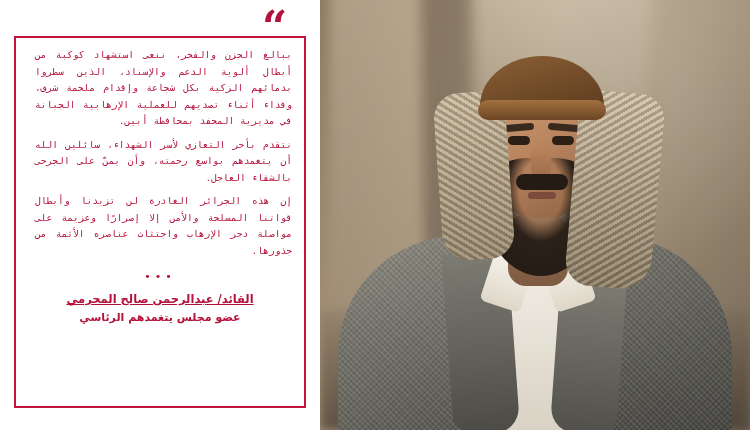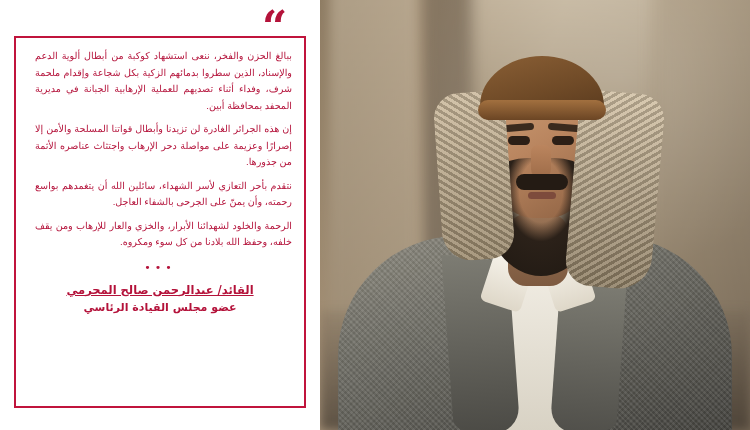--- a/index.html
+++ b/index.html
@@ -196,21 +196,21 @@
     box-sizing: border-box;
     padding: 10px 12px;
     direction: rtl;
     text-align: justify;
   }
   .para {
     color: #b4123a;
     font-size: 9.6px;
     line-height: 1.72;
     margin: 0 0 7px 7px;
-    font-family: Liberation Sans, sans-serif;
+    font-family: Liberation Mono, monospace;
     text-align: justify;
     text-align-last: right;
   }
   .dots {
     text-align: center;
     color: #b4123a;
     letter-spacing: 4px;
     font-size: 11px;
     margin: 10px 0 6px 0;
   }
@@ -273,23 +273,22 @@
       <div class="shawl-r"></div>
       <div class="cap"></div>
       <div class="cap-band"></div>
     </div>
   </div>
 
   <div class="quote-pane">
     <div class="quote-mark">“</div>
     <div class="quote-card">
       <p class="para">ببالغ الحزن والفخر، ننعى استشهاد كوكبة من أبطال ألوية الدعم والإسناد، الذين سطروا بدمائهم الزكية بكل شجاعة وإقدام ملحمة شرف، وفداء أثناء تصديهم للعملية الإرهابية الجبانة في مديرية المحفد بمحافظة أبين.</p>
+      <p class="para">نتقدم بأحر التعازي لأسر الشهداء، سائلين الله أن يتغمدهم بواسع رحمته، وأن يمنّ على الجرحى بالشفاء العاجل.</p>
       <p class="para">إن هذه الجرائر الغادرة لن تزيدنا وأبطال قواتنا المسلحة والأمن إلا إصرارًا وعزيمة على مواصلة دحر الإرهاب واجتثاث عناصره الأثمة من جذورها.</p>
-      <p class="para">نتقدم بأحر التعازي لأسر الشهداء، سائلين الله أن يتغمدهم بواسع رحمته، وأن يمنّ على الجرحى بالشفاء العاجل.</p>
-      <p class="para">الرحمة والخلود لشهدائنا الأبرار، والخزي والعار للإرهاب ومن يقف خلفه، وحفظ الله بلادنا من كل سوء ومكروه.</p>
       <div class="dots">•••</div>
       <div class="sig">القائد/ عبدالرحمن صالح المحرمي</div>
-      <div class="sig-sub">عضو مجلس القيادة الرئاسي</div>
+      <div class="sig-sub">عضو مجلس يتغمدهم الرئاسي</div>
     </div>
   </div>
 
   <div class="divider-edge"></div>
 </div>
 
 </body></html>

